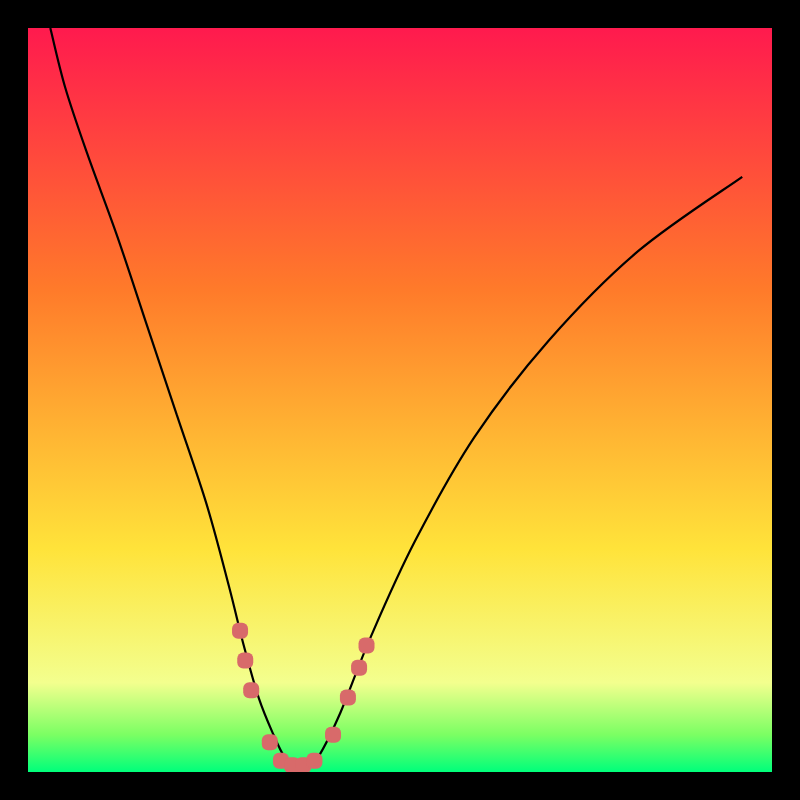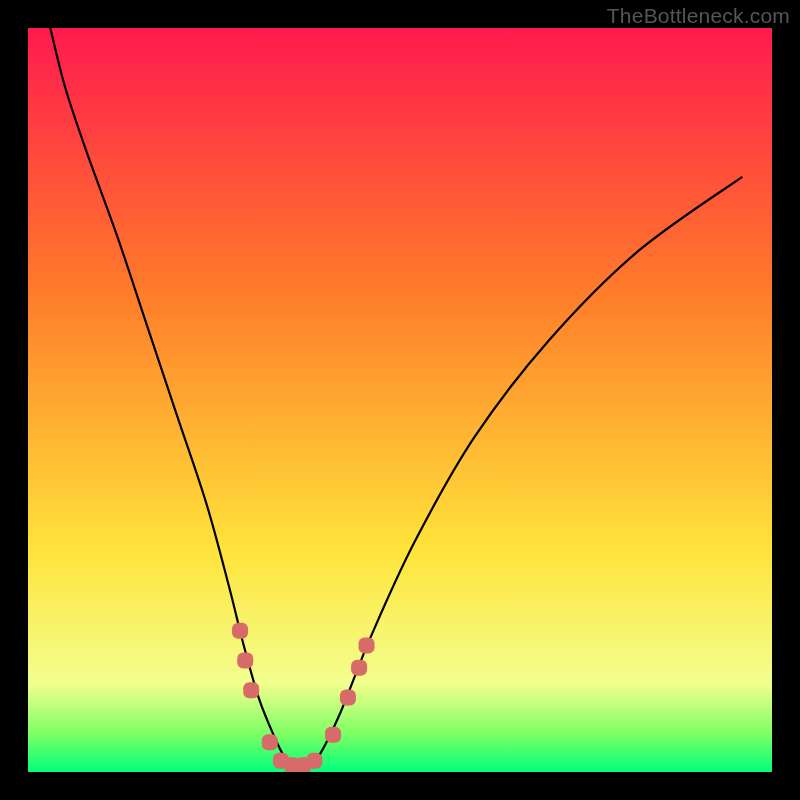--- a/index.html
+++ b/index.html
@@ -4,21 +4,20 @@
 <style>
   html,body{margin:0;padding:0;width:800px;height:800px;background:#000;overflow:hidden}
   .frame{position:absolute;left:0;top:0;width:800px;height:800px;background:#000}
   .plot{position:absolute;left:28px;top:28px;width:744px;height:744px;overflow:hidden}
   .wm{position:absolute;top:4px;right:10px;font:21px Arial,Helvetica,sans-serif;color:#565656;letter-spacing:.2px}
 </style>
 </head>
 <body>
 
 <div class="frame">
-  <div class="wm">TheBottleneck.com</div>
   <div class="plot">
     <svg id="sv" width="744" height="744" viewBox="0 0 744 744">
       <defs>
         <linearGradient id="bg" x1="0" y1="0" x2="0" y2="1">
           <stop id="g0" offset="0%" stop-color="#ff1a4e"></stop>
           <stop id="g1" offset="35%" stop-color="#ff7a2a"></stop>
           <stop id="g2" offset="70%" stop-color="#ffe33a"></stop>
           <stop id="g3" offset="88%" stop-color="#f3ff8e"></stop>
           <stop id="g4" offset="95%" stop-color="#7bff63"></stop>
           <stop id="g5" offset="100%" stop-color="#00ff7b"></stop>

